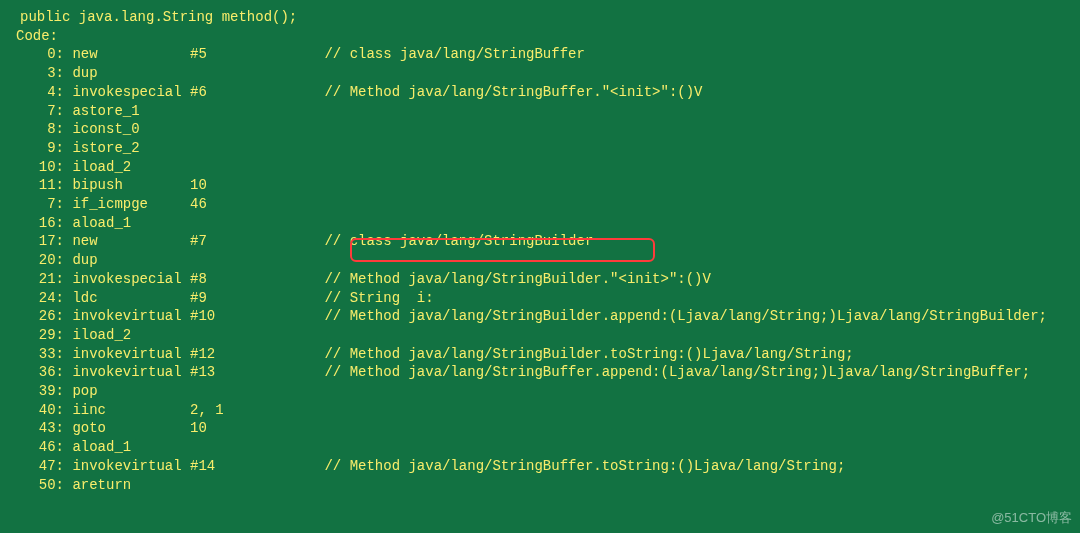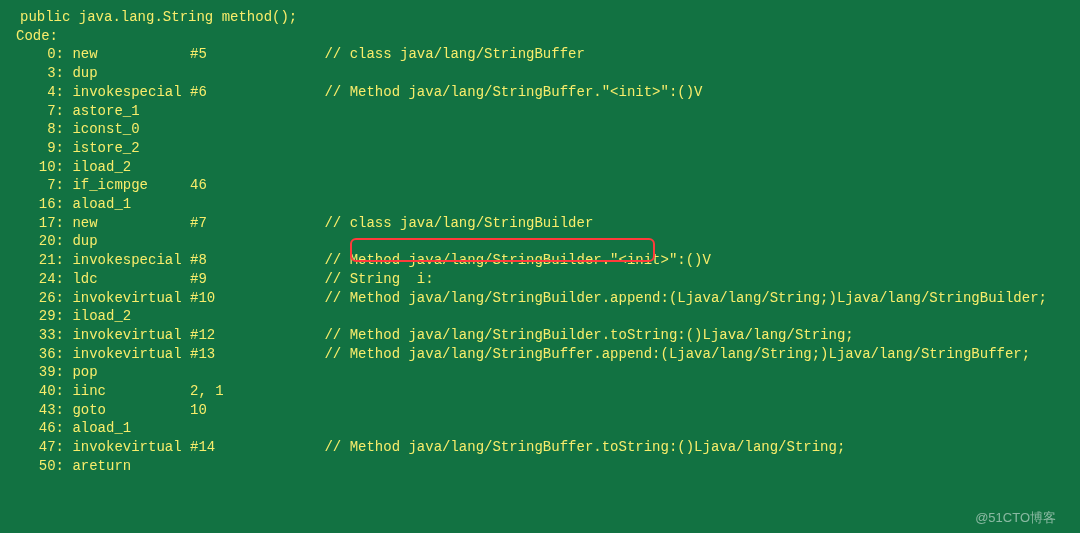--- a/index.html
+++ b/index.html
@@ -31,40 +31,41 @@
     border: 2.5px solid #ff3b3b;
     border-radius: 6px;
     left: 350px;
     top: 238px;
     width: 305px;
     height: 24px;
     pointer-events: none;
   }
   .watermark {
     position: absolute;
-    right: 24px;
+    right: 8px;
     bottom: 6px;
     color: rgba(255,255,255,0.5);
     font-size: 13px;
     font-family: sans-serif;
   }
 </style>
 </head>
 <body>
 
 <div class="line sig">public java.lang.String method();</div>
 <div class="line hdr">Code:</div>
 <div id="rows">
     <div class="line row"><span class="off">0</span>: <span class="mn">new</span><span class="arg">#5</span><span>// class java/lang/StringBuffer</span></div>
     <div class="line row"><span class="off">3</span>: <span class="mn">dup</span><span class="arg"></span></div>
     <div class="line row"><span class="off">4</span>: <span class="mn">invokespecial</span><span class="arg">#6</span><span>// Method java/lang/StringBuffer."&lt;init&gt;":()V</span></div>
     <div class="line row"><span class="off">7</span>: <span class="mn">astore_1</span><span class="arg"></span></div>
     <div class="line row"><span class="off">8</span>: <span class="mn">iconst_0</span><span class="arg"></span></div>
     <div class="line row"><span class="off">9</span>: <span class="mn">istore_2</span><span class="arg"></span></div>
     <div class="line row"><span class="off">10</span>: <span class="mn">iload_2</span><span class="arg"></span></div>
+    <div class="line row"><span class="off">11</span>: <span class="mn">bipush</span><span class="arg">10</span></div>
     <div class="line row"><span class="off">7</span>: <span class="mn">if_icmpge</span><span class="arg">46</span></div>
     <div class="line row"><span class="off">16</span>: <span class="mn">aload_1</span><span class="arg"></span></div>
     <div class="line row"><span class="off">17</span>: <span class="mn">new</span><span class="arg">#7</span><span>// class java/lang/StringBuilder</span></div>
     <div class="line row"><span class="off">20</span>: <span class="mn">dup</span><span class="arg"></span></div>
     <div class="line row"><span class="off">21</span>: <span class="mn">invokespecial</span><span class="arg">#8</span><span>// Method java/lang/StringBuilder."&lt;init&gt;":()V</span></div>
     <div class="line row"><span class="off">24</span>: <span class="mn">ldc</span><span class="arg">#9</span><span>// String  i:</span></div>
     <div class="line row"><span class="off">26</span>: <span class="mn">invokevirtual</span><span class="arg">#10</span><span>// Method java/lang/StringBuilder.append:(Ljava/lang/String;)Ljava/lang/StringBuilder;</span></div>
     <div class="line row"><span class="off">29</span>: <span class="mn">iload_2</span><span class="arg"></span></div>
     <div class="line row"><span class="off">33</span>: <span class="mn">invokevirtual</span><span class="arg">#12</span><span>// Method java/lang/StringBuilder.toString:()Ljava/lang/String;</span></div>
     <div class="line row"><span class="off">36</span>: <span class="mn">invokevirtual</span><span class="arg">#13</span><span>// Method java/lang/StringBuffer.append:(Ljava/lang/String;)Ljava/lang/StringBuffer;</span></div>

